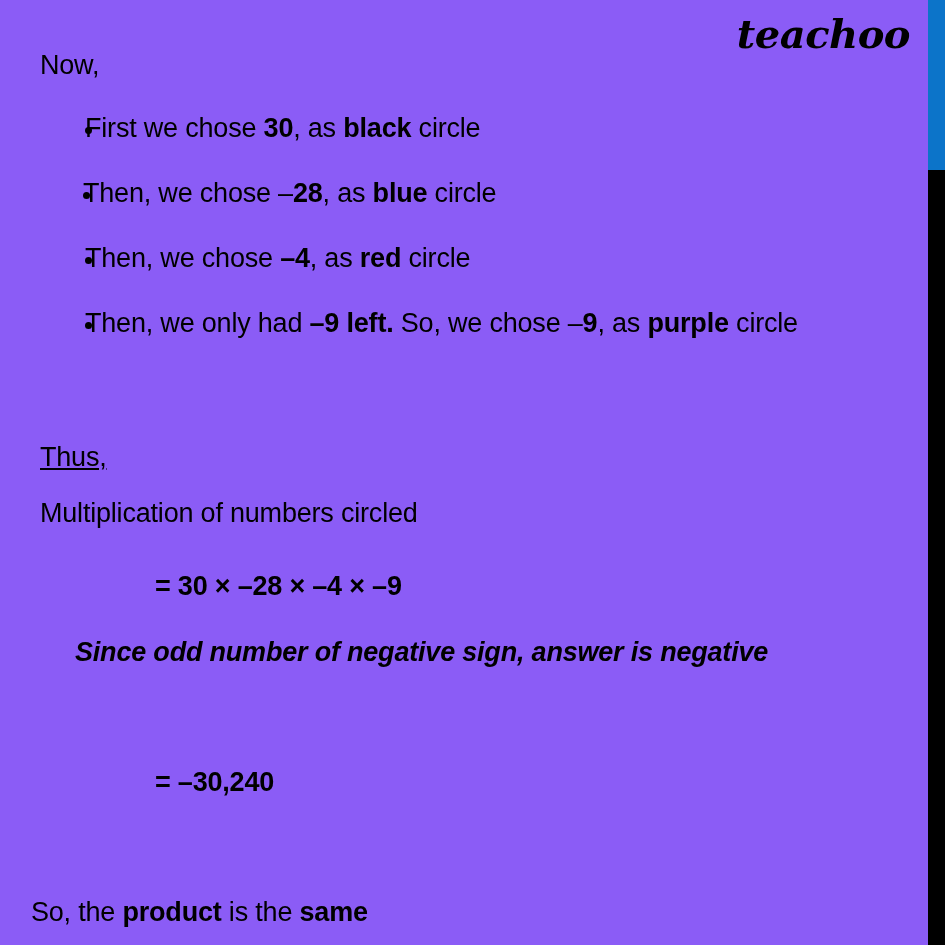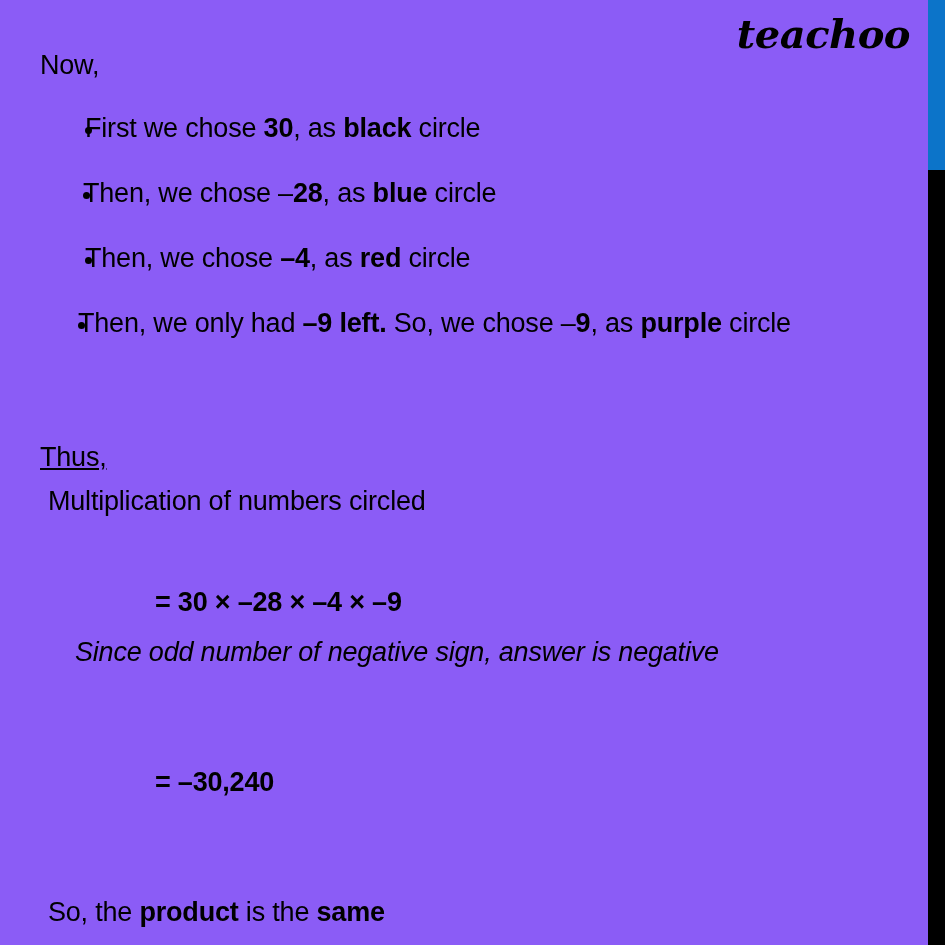--- a/index.html
+++ b/index.html
@@ -114,34 +114,34 @@
     <div class="bullet-row" style="left:83px; top:178px;">
       <span class="bullet-dot"></span>
       <span class="bullet-text">Then, we chose –<b>28</b>, as <b>blue</b> circle</span>
     </div>
 
     <div class="bullet-row" style="left:85px; top:243px;">
       <span class="bullet-dot"></span>
       <span class="bullet-text">Then, we chose <b>–4</b>, as <b>red</b> circle</span>
     </div>
 
-    <div class="bullet-row" style="left:78px; top:308px;">
+    <div class="bullet-row" style="left:85px; top:308px;">
       <span class="bullet-dot"></span>
       <span class="bullet-text">Then, we only had <b>–9 left.</b> So, we chose –<b>9</b>, as <b>purple</b> circle</span>
     </div>
 
     <div class="line" style="left:40px; top:442px;text-decoration:underline;">Thus,</div>
 
-    <div class="line" style="left:40px; top:486px;margin-left:8px;">Multiplication of numbers circled</div>
+    <div class="line" style="left:40px; top:498px;">Multiplication of numbers circled</div>
 
-    <div class="line bold" style="left:155px; top:571px;margin-top:16px;">= 30 × –28 × –4 × –9</div>
+    <div class="line bold" style="left:155px; top:571px;">= 30 × –28 × –4 × –9</div>
 
-    <div class="line italic" style="left:75px; top:637px;">Since odd number of negative sign, answer is negative</div>
+    <div class="line italic" style="left:75px; top:637px;font-weight:bold;">Since odd number of negative sign, answer is negative</div>
 
 
     <div class="line bold" style="left:155px; top:767px;">= –30,240</div>
 
-    <div class="line" style="left:48px; top:897px;">
+    <div class="line" style="left:31px; top:897px;">
       <span>So, the </span><b>product</b><span> is the </span><b>same</b>
     </div>
 
   </div>
 </div>
 
 </body></html>

